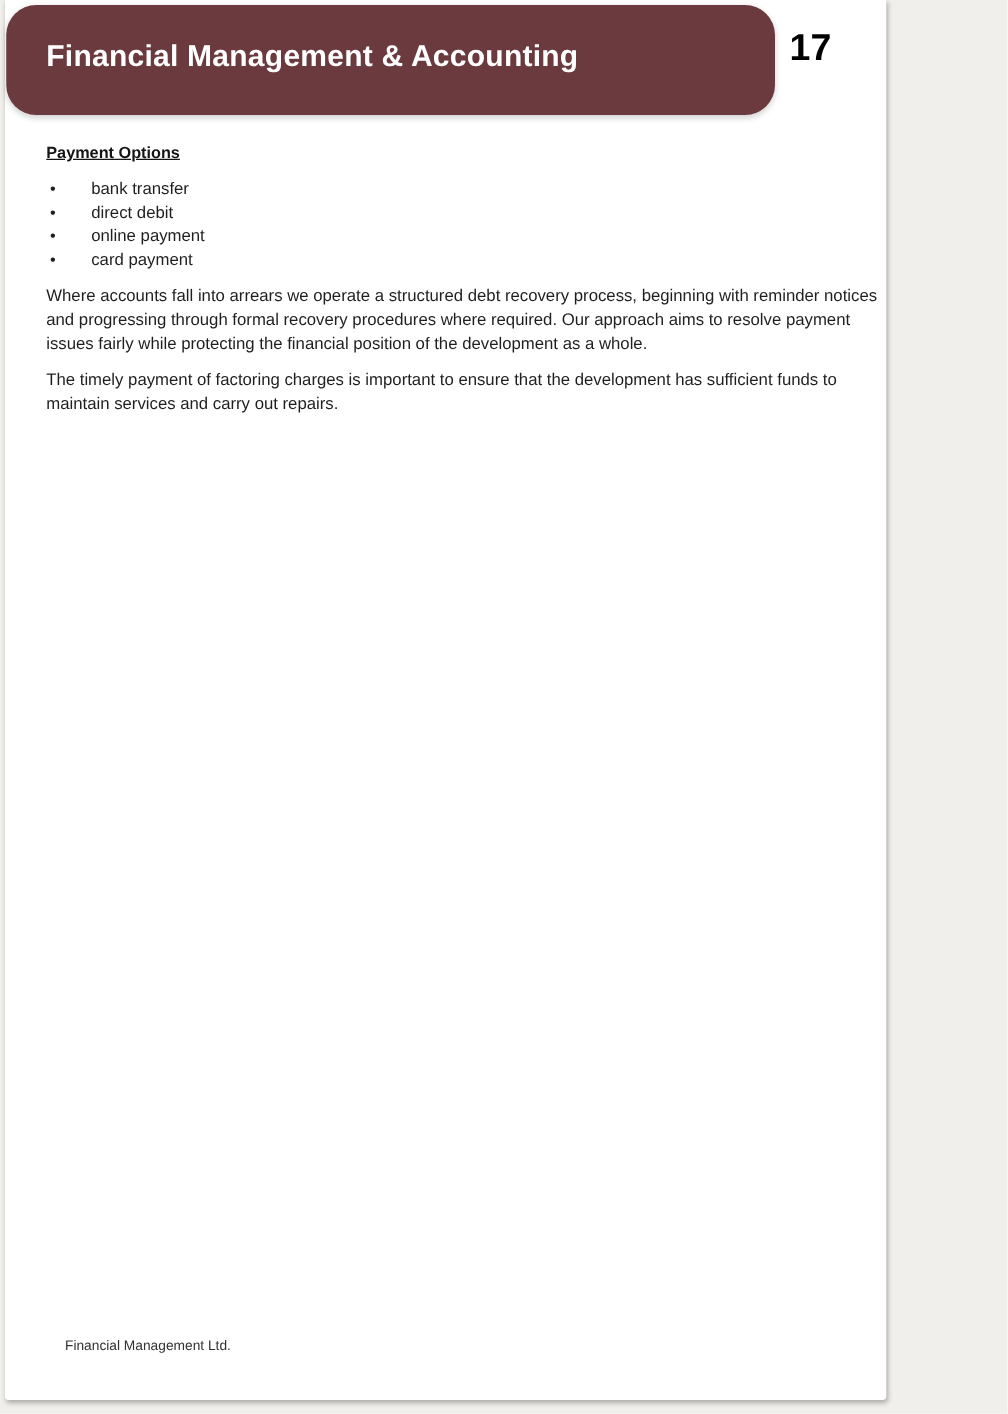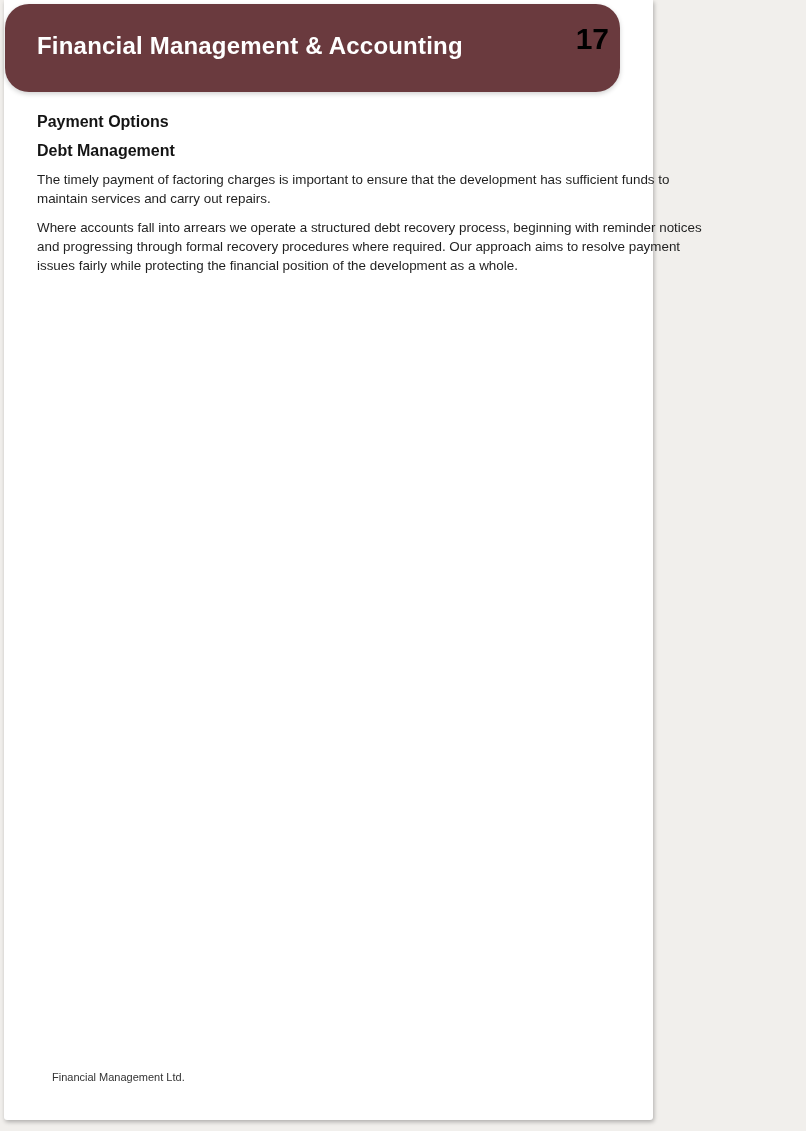--- a/index.html
+++ b/index.html
@@ -6,21 +6,21 @@
   body {
     width: 806px; height: 1131px;
     background: #f1efec;
     position: relative;
     font-family: "Liberation Sans", sans-serif;
     overflow: hidden;
   }
   .page {
     position: absolute;
     left: 4px; top: 0;
-    width: 649px; height: 1120px;
+    width: 705px; height: 1120px;
     background: #ffffff;
     box-shadow: 1px 2px 4px rgba(0,0,0,0.28);
     border-radius: 0 0 3px 3px;
   }
   .banner {
     position: absolute;
     left: 1px; top: 4px;
     width: 615px; height: 88px;
     border-radius: 24px;
     background: #6a3a3e;
@@ -47,24 +47,25 @@
   }
   .body-content {
     position: absolute;
     left: 33px; top: 112px;
     width: 755px;
     font-size: 13.4px;
     line-height: 19px;
     color: #1f1f1f;
   }
   .body-content h3 {
-    font-size: 16px;
+    font-size: 13px;
     font-weight: bold;
     color: #141414;
     margin: 10px 0;
+    text-decoration: underline;
   }
   .body-content h3:first-child { margin-top: 0; }
   .body-content p {
     margin: 10px 0;
     white-space: pre-wrap;
   }
   .body-content ul {
     margin: 10px 0;
     padding: 0;
     list-style: none;
@@ -98,28 +99,33 @@
   </div>
 
   <div class="pagenum">17</div>
 
   <div class="body-content">
 
     <h3>Payment Options</h3>
 
 
 
+    <ul>
+      <li>bank transfer</li>
+      <li>direct debit</li>
+      <li>online payment</li>
+      <li>card payment</li>
+    </ul>
 
 
-    <h3>Debt Management</h3>
-
-    <p>The timely payment of factoring charges is important to ensure that the development has sufficient funds to
-maintain services and carry out repairs.</p>
 
     <p>Where accounts fall into arrears we operate a structured debt recovery process, beginning with reminder notices
 and progressing through formal recovery procedures where required. Our approach aims to resolve payment
 issues fairly while protecting the financial position of the development as a whole.</p>
+
+    <p>The timely payment of factoring charges is important to ensure that the development has sufficient funds to
+maintain services and carry out repairs.</p>
 
   </div>
 
   <div class="footer">Financial Management Ltd.</div>
 
 </div>
 
 </body></html>

